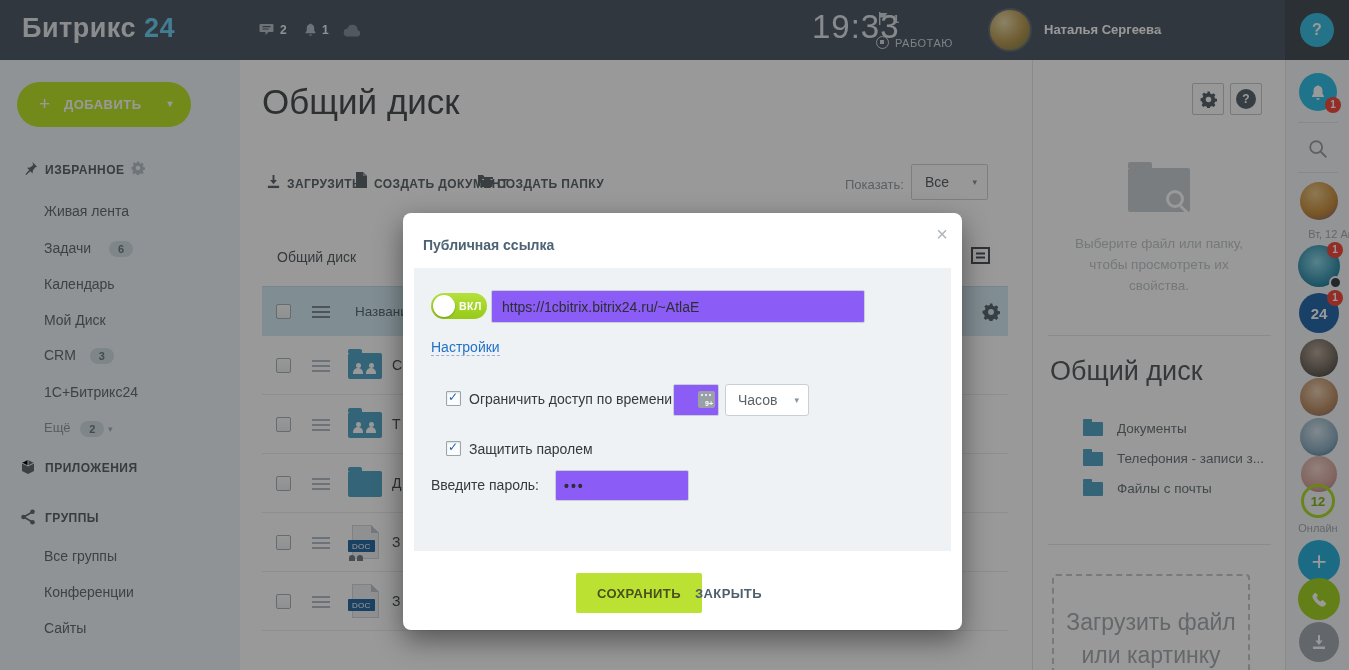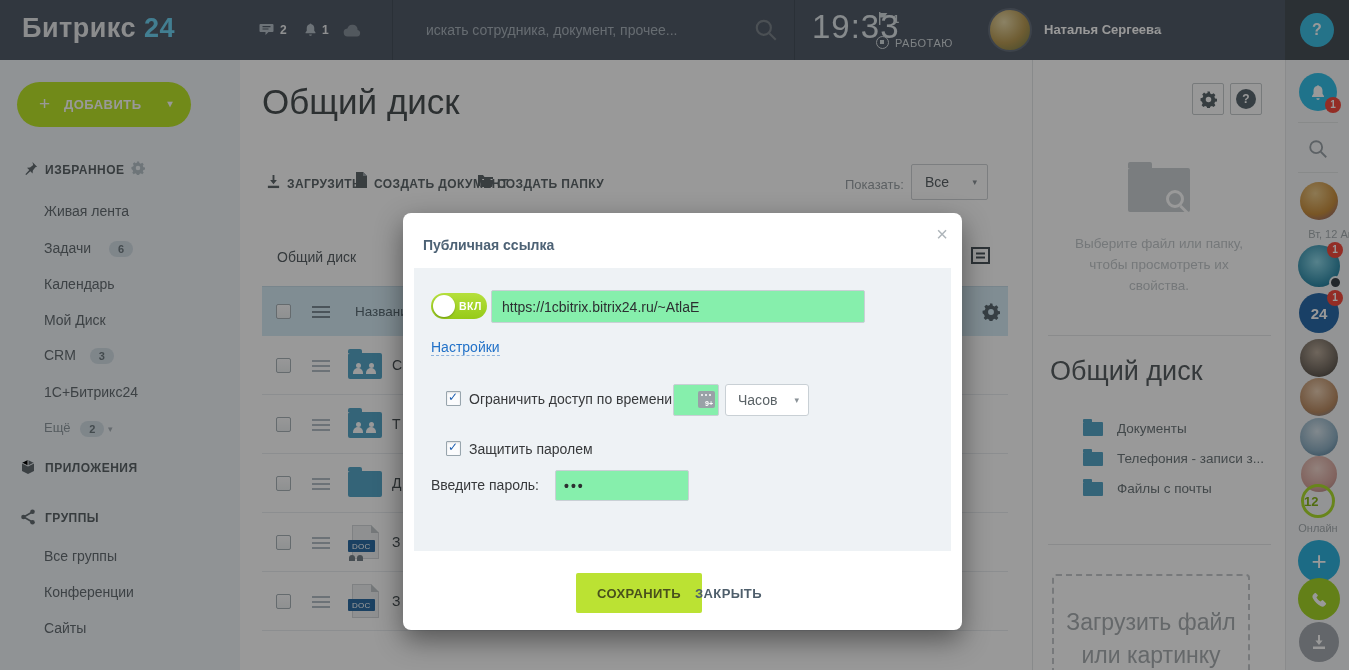--- a/index.html
+++ b/index.html
@@ -82,33 +82,33 @@
   .dashed{position:absolute;left:19px;top:514px;width:198px;height:140px;border:2px dashed #c6cacd;border-radius:4px;text-align:center;cursor:pointer}
   .dashed span{display:inline-block;margin-top:30px;font-size:23px;font-weight:300;line-height:1.45;color:#a9aeb1}
 
   
   .rail{position:absolute;left:1285px;top:60px;width:64px;height:610px;background:#f5f7f8;border-left:1px solid #e6e8e9}
   .circ{position:absolute;left:13px;border-radius:50%;display:flex;align-items:center;justify-content:center;cursor:pointer}
   .rbadge{position:absolute;width:16px;height:16px;border-radius:50%;background:#f54b3e;color:#fff;font-size:10px;font-weight:700;text-align:center;line-height:16px}
   .rav{position:absolute;left:14px;width:38px;height:38px;border-radius:50%;cursor:pointer}
   .rail-div{position:absolute;left:12px;width:40px;height:1px;background:#e3e6e7}
   .rdate{position:absolute;left:12px;width:64px;text-align:center;font-size:11px;color:#a6adb1}
-  .onl-ring{position:absolute;left:15px;width:34px;height:34px;border:3px solid #aede2d;border-radius:50%;color:#86b519;font-size:13px;font-weight:700;display:flex;align-items:center;justify-content:flex-start}
+  .onl-ring{position:absolute;left:15px;width:34px;height:34px;border:3px solid #aede2d;border-radius:50%;color:#86b519;font-size:13px;font-weight:700;display:flex;align-items:center;justify-content:center}
   .onl-lb{position:absolute;left:0;width:64px;text-align:center;font-size:11px;color:#a6adb1}
 
   
   .dim{position:absolute;inset:0;background:rgba(0,0,0,.4);z-index:40}
   .modal{position:absolute;left:403px;top:213px;width:559px;height:417px;background:#fff;border-radius:8px;box-shadow:0 10px 28px rgba(0,0,0,.45);z-index:50}
   .m-title{position:absolute;left:20px;top:24px;font-size:14px;font-weight:700;color:#4d6275}
   .m-close{position:absolute;right:14px;top:10px;font-size:20px;color:#aeb5ba;cursor:pointer}
   .m-body{position:absolute;left:11px;top:55px;width:537px;height:283px;background:#eef2f5}
   .toggle{position:absolute;left:28px;top:80px;width:56px;height:26px;border-radius:13px;background:linear-gradient(#b5e03c,#96ca18);cursor:pointer}
   .toggle .knob{position:absolute;left:2px;top:2px;width:22px;height:22px;border-radius:50%;background:#fff;box-shadow:0 1px 2px rgba(0,0,0,.25)}
   .toggle .tl{position:absolute;left:28px;top:7px;font-size:10.5px;font-weight:700;color:#fff;letter-spacing:.5px}
-  .m-input{border:1px solid #c9d0d5;border-radius:2px;background:#86efac;font-family:inherit;font-size:14px;color:#2c2f31;outline:none}
+  .m-input{border:1px solid #c9d0d5;border-radius:2px;background:#8b5cf6;font-family:inherit;font-size:14px;color:#2c2f31;outline:none}
   .m-link{position:absolute;left:28px;top:126px;font-size:14px;color:#2272c8;border-bottom:1px dashed #8db3dd;cursor:pointer}
   .mcb{position:absolute;width:15px;height:15px;background:#fbfcfd;border:1px solid #98a5ad;border-radius:1px;box-shadow:inset 0 1px 2px rgba(0,0,0,.12);cursor:pointer}
   .mcb::after{content:"✓";position:absolute;left:1px;top:-2px;font-size:12px;font-weight:700;color:#1c5db0}
   .m-lb{position:absolute;font-size:14px;color:#37393b}
   .selbox{position:absolute;left:322px;top:171px;width:84px;height:32px;background:#fff;border:1px solid #c9d0d5;border-radius:3px;cursor:pointer}
   .selbox .v{position:absolute;left:12px;top:7px;font-size:14px;color:#5a6266}
   .selbox .c{position:absolute;right:9px;top:10px;font-size:9px;color:#8a9297}
   .ticon{position:absolute;right:4px;top:7px;width:17px;height:17px;background:#99a1a7;border-radius:2px}
   .ticon::before{content:"";position:absolute;top:3px;left:3px;width:2px;height:2px;border-radius:50%;background:#fff;box-shadow:4px 0 0 #fff,8px 0 0 #fff}
   .ticon span{position:absolute;right:2px;bottom:1px;font-size:7px;font-weight:700;color:#fff}
@@ -135,29 +135,20 @@
           <path d="M8 1.5c.5 0 .9.3 1 .8 1.8.5 3 2 3 4v2.9l1.3 1.9c.2.4 0 .9-.5.9H3.2c-.5 0-.7-.5-.5-.9L4 9.2V6.3c0-2 1.2-3.5 3-4 .1-.5.5-.8 1-.8zM6.5 13.2h3a1.5 1.5 0 0 1-3 0z" fill="currentColor"></path>
         </svg>
     </div>
     <span class="abs tb-count" style="left:322px;top:23px">1</span>
     <div class="abs tb-ic" style="left:343px;top:24px;opacity:.55">
       <svg width="19" height="13" viewBox="0 0 19 13">
           <path d="M5 12.5a4 4 0 0 1-.6-8A5.2 5.2 0 0 1 14.6 6 3.3 3.3 0 0 1 14 12.5z" fill="currentColor"></path>
         </svg>
     </div>
 
-    <div class="search-seg">
-      <input class="search-input" type="text" placeholder="искать сотрудника, документ, прочее..." style="">
-      <div class="abs tb-ic" style="left:360px;top:17px">
-        <svg width="26" height="26" viewBox="0 0 24 24" fill="none" stroke="#7d858d" stroke-width="2">
-            <circle cx="10" cy="10" r="6.5"></circle>
-            <path d="M15 15l6 6"></path>
-          </svg>
-      </div>
-    </div>
 
     <div class="abs tb-time" style="left:812px;top:8px">19:33</div>
     <div class="abs" style="left:878px;top:12px">
       <svg width="10" height="13" viewBox="0 0 10 13">
           <path d="M1 0h1.4v13H1z M2.4 1h7l-1.8 2.3L9.4 5.6h-7z" fill="#d3dade"></path>
         </svg>
     </div>
     <span class="abs tb-status" style="left:893px;top:13px;font-weight:700">1</span>
     <div class="abs" style="left:876px;top:36px;display:flex;align-items:center;gap:6px">
       <span style="width:13px;height:13px;border:1.5px solid #d3dade;border-radius:50%;display:inline-block;position:relative">

